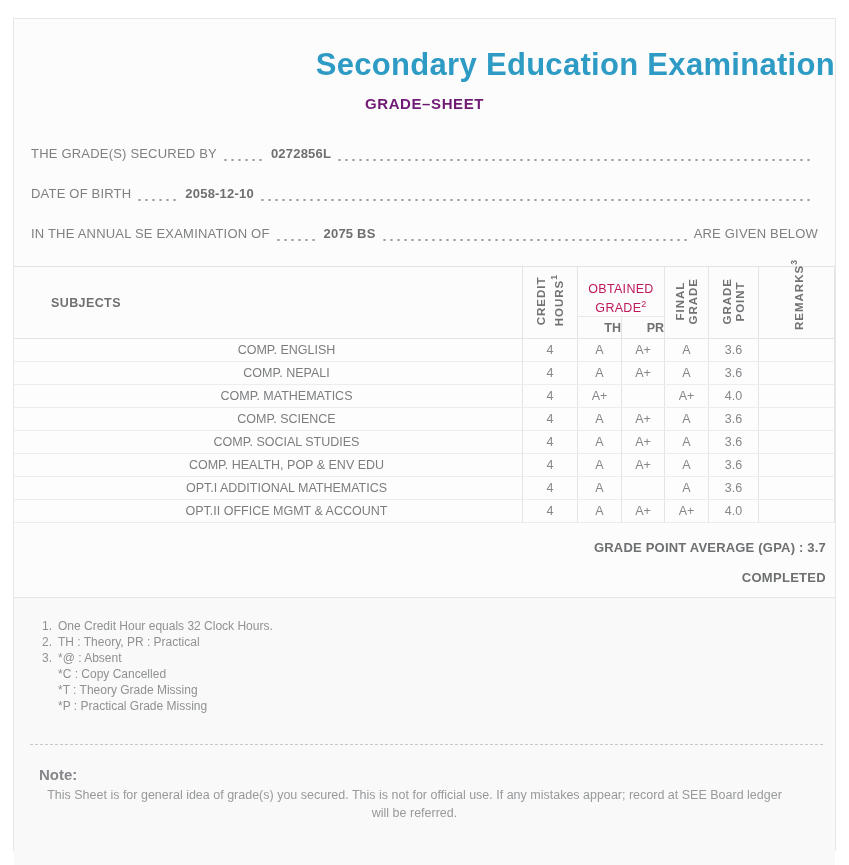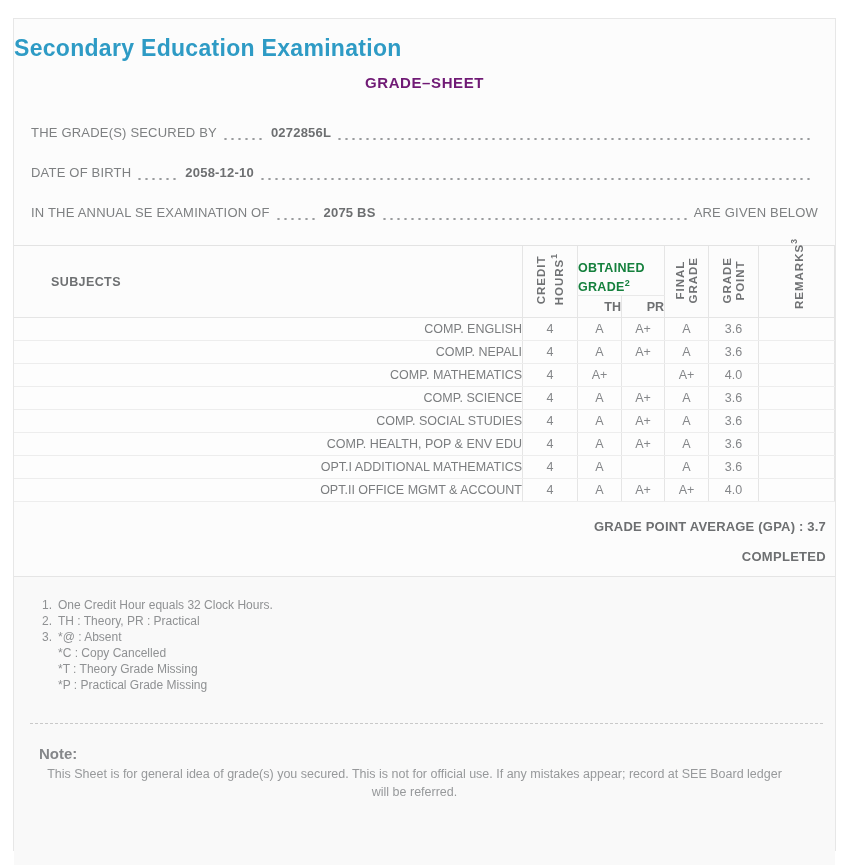--- a/index.html
+++ b/index.html
@@ -3,21 +3,21 @@
 <meta charset="utf-8">
 <style>
   * { margin:0; padding:0; box-sizing:border-box; }
   html,body { width:849px; height:865px; background:#ffffff; overflow:hidden;
     font-family:"Liberation Sans", sans-serif; }
   .card {
     position:absolute; left:13px; top:18px; width:823px; height:833px;
     background:#fcfcfc; border:1px solid #e7e7e7;
   }
   
-  .page-title { margin-top:16px; text-align:left; font-size:23px; font-weight:bold;
+  .page-title { margin-top:28px; text-align:right; font-size:31px; font-weight:bold;
     color:#2e9bc5; letter-spacing:0.3px; }
   .page-subtitle { margin-top:12px; text-align:center; font-size:15px; font-weight:bold;
     color:#701a75; letter-spacing:0.6px; }
   
   .info-lines { margin-top:34px; padding:0 17px; }
   .info-line { display:flex; align-items:flex-start; height:18px; margin-bottom:22px;
     font-size:13px; color:#7e8082; letter-spacing:0.2px; white-space:nowrap; }
   .info-value { font-weight:bold; color:#6d6f71; }
   .leader { display:inline-block; height:2px; align-self:flex-end; margin:0 5px 3px 5px;
     background-image:radial-gradient(circle, #9a9c9e 1px, rgba(0,0,0,0) 1.3px);
@@ -31,29 +31,29 @@
   th, td { font-size:12.5px; color:#85878a; font-weight:normal; vertical-align:middle; }
   th.subjects-hdr { text-align:left; padding-left:37px; font-weight:bold; color:#6e7072;
     letter-spacing:0.4px; font-size:12.5px; }
   .bL { border-left:1px solid #e5e5e5; }
   .bR { border-right:1px solid #e5e5e5; }
   th.v-hdr { height:62px; text-align:center; }
   .vtext { display:inline-block; writing-mode:vertical-rl; transform:rotate(180deg);
     white-space:pre-line; font-weight:bold; font-size:11.5px; letter-spacing:1px;
     color:#707274; line-height:13px; max-height:58px; }
   .vtext sup { font-size:8.5px; letter-spacing:0; }
-  th.obtained-hdr { height:40px; text-align:left; font-weight:bold; color:#15803d;
+  th.obtained-hdr { height:40px; text-align:center; font-weight:normal; color:#be185d;
     font-size:12.5px; white-space:pre-line; line-height:15px;
     border-bottom:1px solid #e9e9e9; letter-spacing:0.3px; }
   th.obtained-hdr sup { font-size:9px; }
   tr.sub-hdr th { height:22px; text-align:right; font-weight:bold; color:#6e7072; }
   thead tr.sub-hdr th, thead th.v-hdr, thead th.subjects-hdr { border-bottom:1px solid #e5e5e5; }
   tbody td { height:23px; border-bottom:1px solid #ededed; text-align:center;
     background:#fdfdfd; }
-  tbody td.subject-cell { text-align:right; padding-left:37px; color:#7b7d7f; }
+  tbody td.subject-cell { text-align:center; padding-left:37px; color:#7b7d7f; }
   
   .gpa-line { margin-top:17px; padding-right:9px; text-align:right; font-size:13px;
     font-weight:bold; color:#6d6f71; letter-spacing:0.2px; }
   .status-line { margin-top:15px; padding-right:9px; text-align:right; font-size:13px;
     font-weight:bold; color:#6d6f71; letter-spacing:0.3px; }
   
   .lower-section { margin-top:12px; border-top:1px solid #e5e5e5; background:#f9f9f9;
     height:100%; }
   .footnotes { padding:20px 0 0 20px; }
   .fn-row { display:flex; font-size:12px; color:#8f9193; line-height:16px; }

